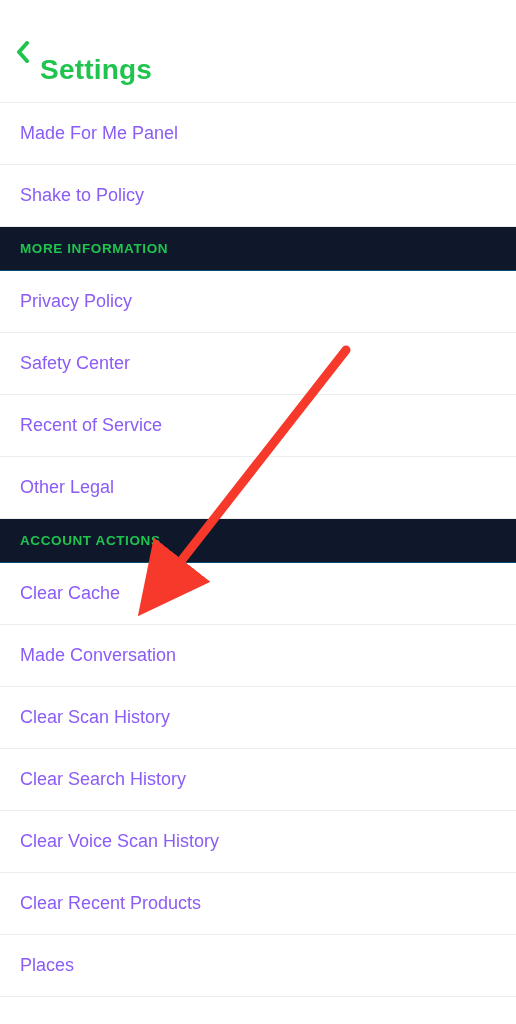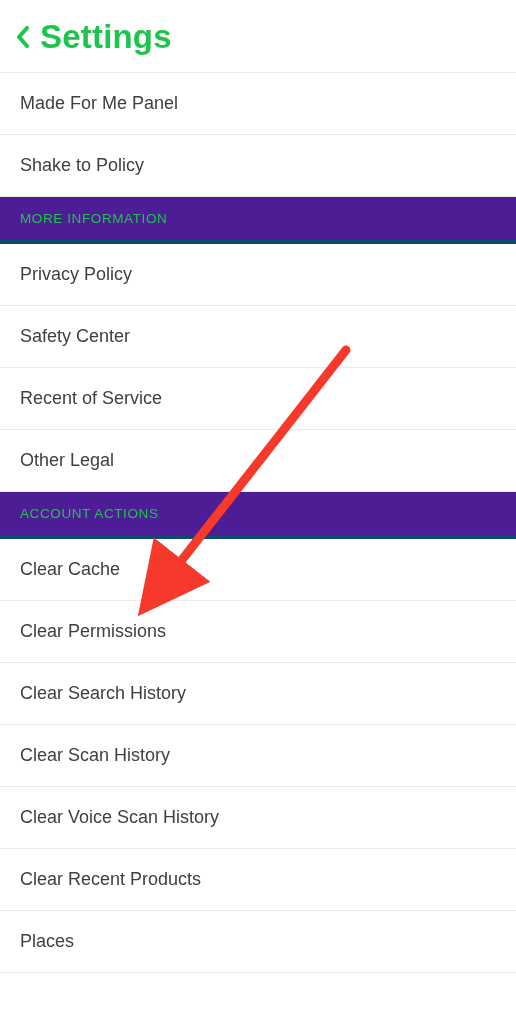--- a/index.html
+++ b/index.html
@@ -18,41 +18,42 @@
     .back-chevron {
       width: 18px;
       height: 24px;
       display: flex;
       align-items: center;
       justify-content: center;
     }
     .back-chevron svg { display: block; }
     .title {
       color: #1fc44e;
-      font-size: 33px;
+      font-size: 28px;
       font-weight: 600;
       letter-spacing: 0.2px;
+      margin-top: 36px;
     }
     .list { width: 100%; }
     .row {
       padding: 20px 20px;
       border-bottom: 1px solid #ececec;
       font-size: 18px;
-      color: #404040;
+      color: #8b5cf6;
       background: #fff;
     }
     .row:first-of-type { border-top: 1px solid #ececec; }
     .section-header {
-      background: #4c1d95;
+      background: #0f172a;
       color: #1fc44e;
       font-size: 13.5px;
-      font-weight: 400;
+      font-weight: 700;
       letter-spacing: 0.6px;
       padding: 14px 20px;
-      border-bottom: 4px solid #0c4a6e;
+      border-bottom: 1px solid #0c4a6e;
       text-transform: uppercase;
     }
     .annot {
       position: absolute;
       pointer-events: none;
     }
     .wrap { position: relative; width: 516px; }
   </style>
 </head>
 <body>
@@ -92,27 +93,27 @@
     <span>Other Legal</span>
   </div>
 
   <div class="section-header">
     <span>ACCOUNT ACTIONS</span>
   </div>
   <div class="row">
     <span>Clear Cache</span>
   </div>
   <div class="row">
-    <span>Clear Permissions</span>
+    <span>Made Conversation</span>
+  </div>
+  <div class="row">
+    <span>Clear Scan History</span>
   </div>
   <div class="row">
     <span>Clear Search History</span>
-  </div>
-  <div class="row">
-    <span>Clear Scan History</span>
   </div>
   <div class="row">
     <span>Clear Voice Scan History</span>
   </div>
   <div class="row">
     <span>Clear Recent Products</span>
   </div>
   <div class="row">
     <span>Places</span>
   </div>

